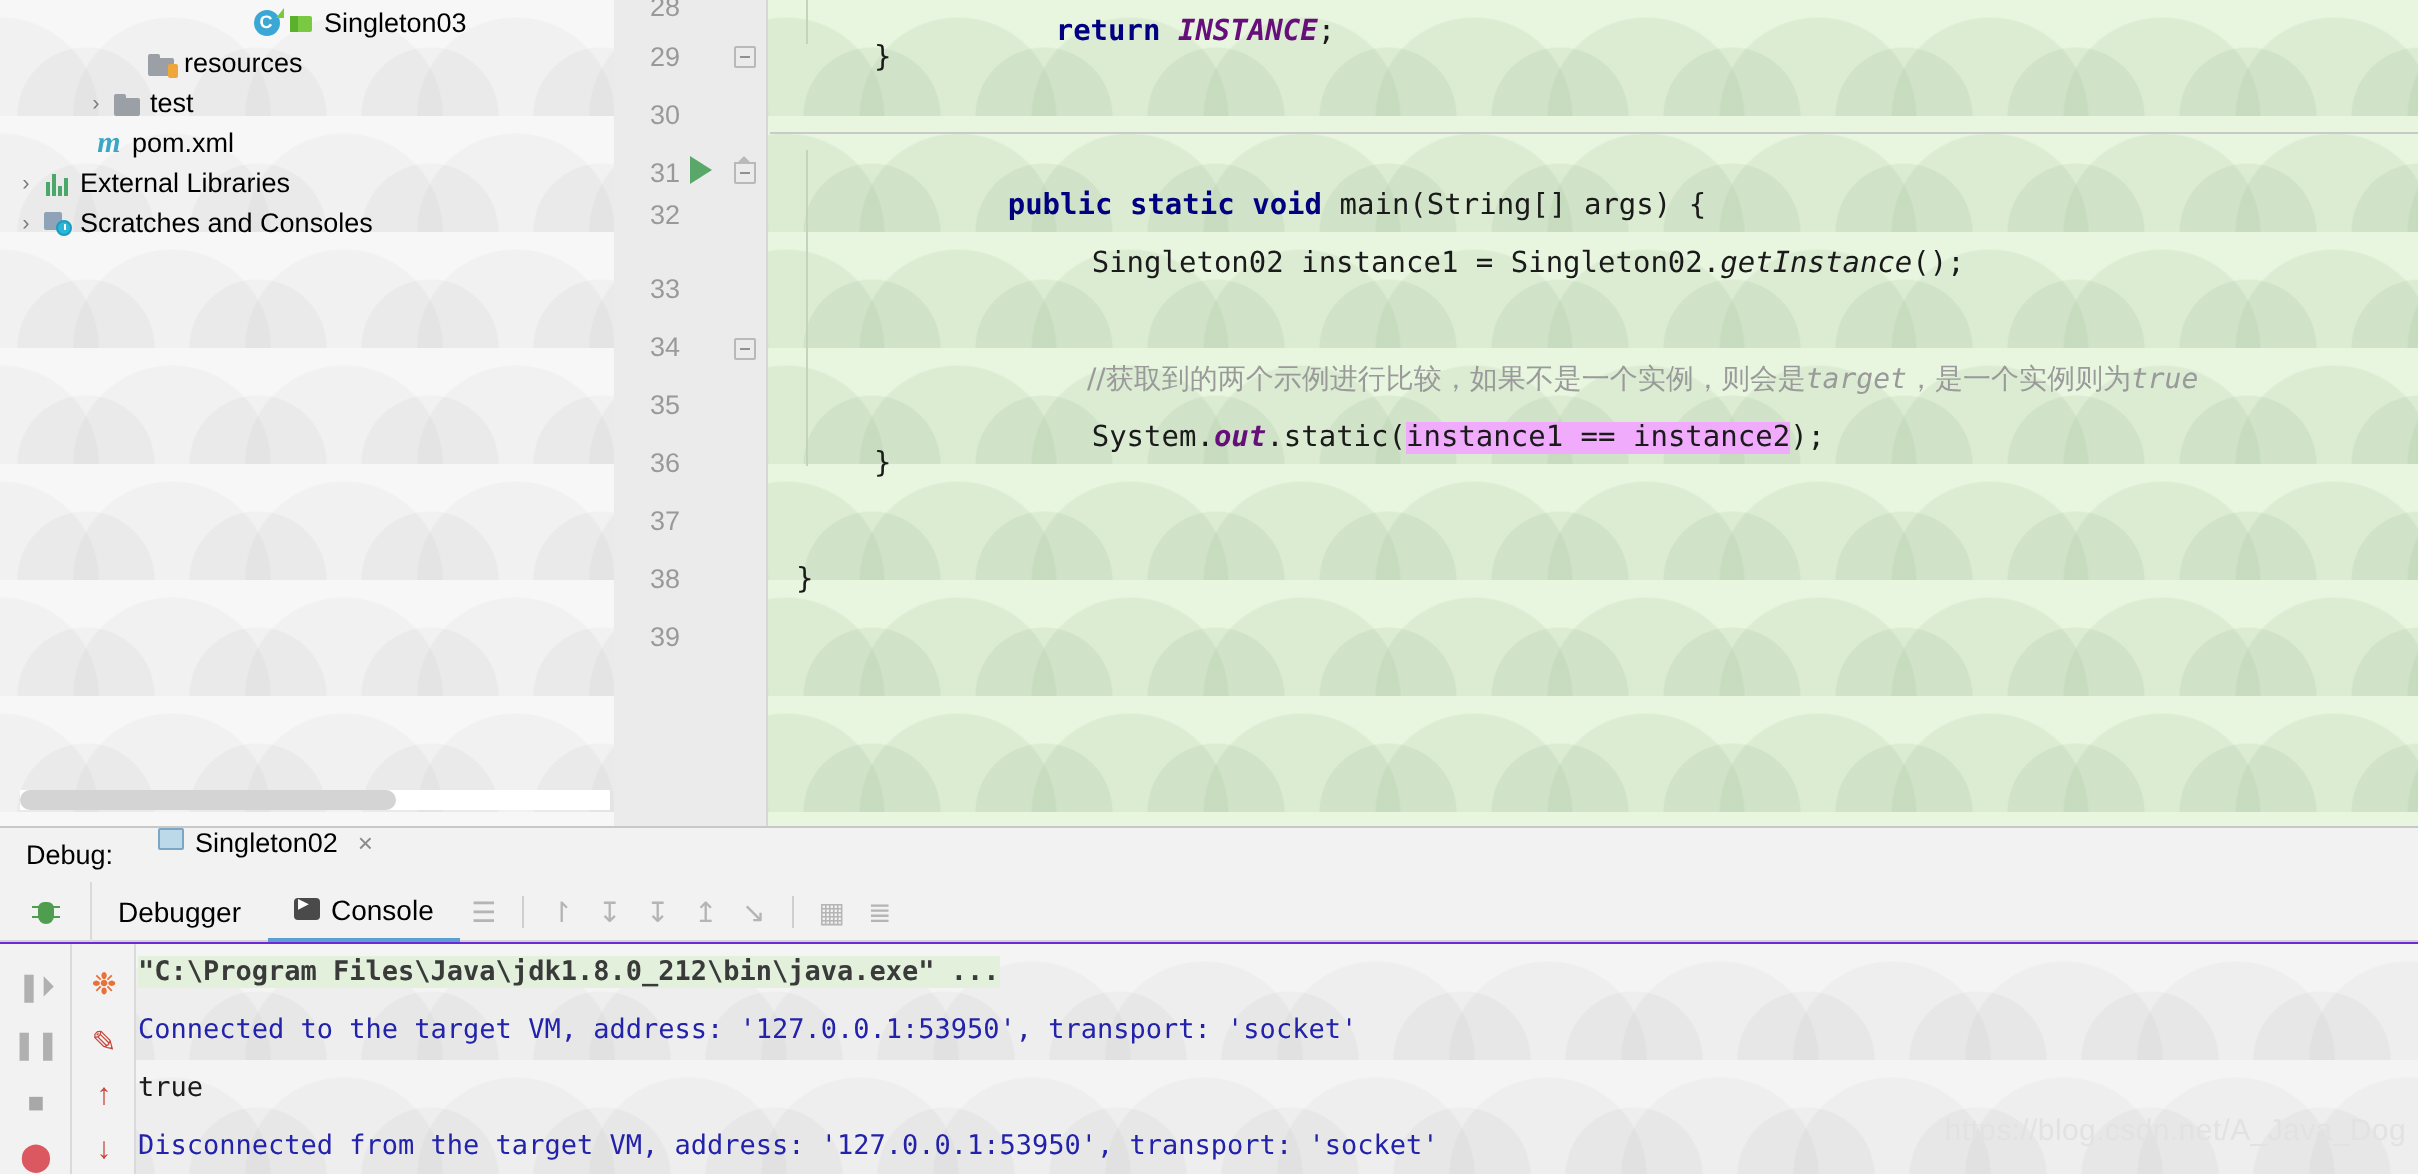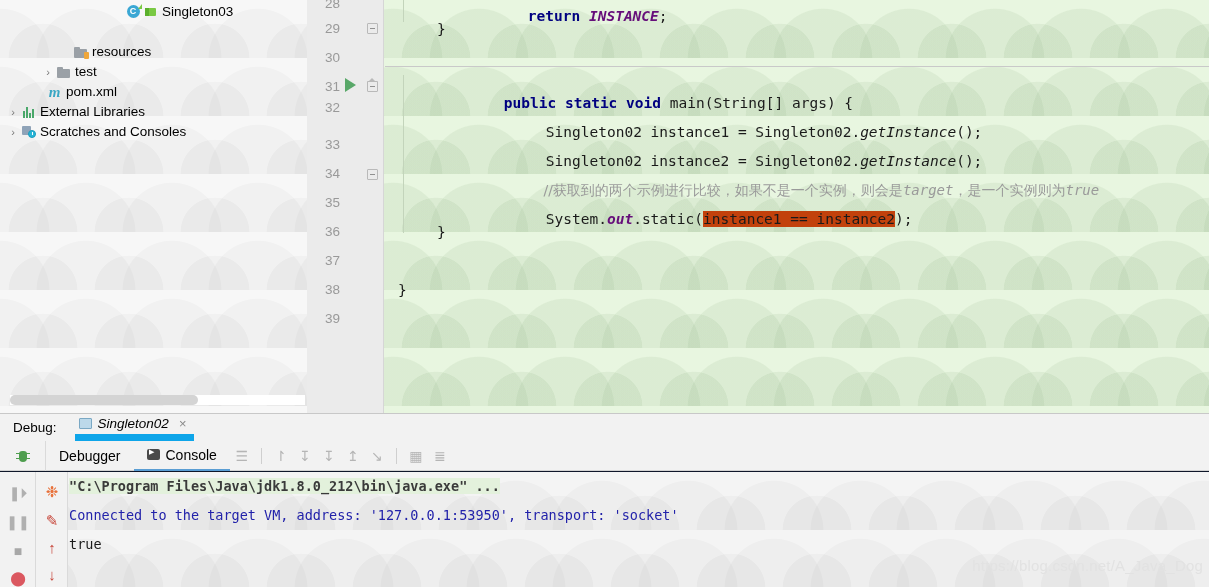--- a/index.html
+++ b/index.html
@@ -136,35 +136,35 @@
   #indent-guide2{
     position:absolute; left:96px; top:0px; width:1px; height:22px;
     background:#c3d4bb; z-index:3;
   }
   .kw{ color:#000080; font-weight:bold; }
   .plain{ color:#1a1a1a; }
   .ital{ font-style:italic; color:#1a1a1a; }
   .fld{ color:#660e7a; font-weight:bold; font-style:italic; }
   .cmt{ color:#9a9a9a; font-style:italic; }
   .cmt-cn{ color:#9a9a9a; font-family:"DejaVu Sans", sans-serif; font-style:normal; }
-  .hl{ background:#c2410c; }
+  .hl{ background:#f0abfc; }
 
   
   #debug-panel{
     position:absolute; left:0; top:413px; width:1209px; height:175px;
-    background:#0f172a;
+    background:#6d28d9;
   }
   #debug-titlebar{
     position:absolute; left:0; top:0; width:1209px; height:28px;
     background:#f2f2f2; border-top:1px solid #c8c8c8; display:flex; align-items:center;
   }
   #debug-label{ margin-left:13px; font-size:13.5px; color:#000; }
   #debug-tab{
-    margin-left:18px; height:28px; display:flex; align-items:center; gap:6px;
-    border-bottom:8px solid #0ea5e9; padding:0 8px 0 4px;font-style:italic;
+    margin-left:18px; height:28px; display:flex; gap:6px;
+    border-bottom:1px solid #0ea5e9; padding:0 8px 0 4px;
   }
   .ic-runtab{ width:13px; height:11px; border:1px solid #7aa8c4; background:#bcd9ea; border-radius:1px; }
   #debug-tab-name{ font-size:13.5px; color:#000; }
   #debug-tab-close{ font-size:13px; color:#8a8a8a; margin-left:4px; }
 
   #debug-toolbar{
     position:absolute; left:0; top:28px; width:1209px; height:30px;
     background:#f2f2f2; border-bottom:1px solid #d2d2d2;
     display:flex; align-items:center;
   }
@@ -231,21 +231,21 @@
         </span>
         <span class="ticon">
           <span class="ic-tag">
               <b></b>
               <u></u>
             </span>
         </span>
         <span class="tlabel">Singleton03</span>
       </div>
 
-      <div class="tree-row" style="padding-left:72px;margin-top:20px;">
+      <div class="tree-row" style="padding-left:72px;">
         <span class="ticon">
           <span class="ic-folder res">
               <i></i>
               <u></u>
             </span>
         </span>
         <span class="tlabel">resources</span>
       </div>
 
       <div class="tree-row" style="padding-left:41px;">
@@ -338,23 +338,20 @@
       <div class="cline plain" style="top:21px; left:52px;">}</div>
 
       <div class="cline" style="top:79px; left:49px;">
         <span class="kw">public</span><span class="plain"> </span><span class="kw">static</span><span class="plain"> </span><span class="kw">void</span><span class="plain"> </span><span class="plain">main(String[] args) {</span>
       </div>
 
       <div class="cline" style="top:108px; left:91px;">
         <span class="plain">Singleton02 instance1 = Singleton02.</span><span class="ital">getInstance</span><span class="plain">();</span>
       </div>
 
-      <div class="cline" style="top:137px; left:91px;">
-        <span class="plain">Singleton02 instance2 = Singleton02.</span><span class="ital">getInstance</span><span class="plain">();</span>
-      </div>
 
       <div class="cline" style="top:166px; left:91px; font-size:14px;">
         <span class="cmt cmt-cn">//获取到的两个示例进行比较，如果不是一个实例，则会是</span><span class="cmt">target</span><span class="cmt cmt-cn">，是一个实例则为</span><span class="cmt">true</span>
       </div>
 
       <div class="cline" style="top:195px; left:91px;">
         <span class="plain">System.</span><span class="fld">out</span><span class="plain">.static(</span><span class="plain hl">instance1 == instance2</span><span class="plain">);</span>
       </div>
 
       <div class="cline plain" style="top:224px; left:52px;">}</div>
@@ -418,19 +415,20 @@
         <div class="cons-ic" style="top:70px; color:#e8713a;">❉</div>
         <div class="cons-ic" style="top:99px; color:#c7463a;">✎</div>
         <div class="cons-ic" style="top:126px; color:#c7463a;">↑</div>
         <div class="cons-ic" style="top:153px; color:#c7463a;">↓</div>
       </div>
 
       <div id="console-text">
         <div class="conline c-cmd" style="top:6px;">"C:\Program Files\Java\jdk1.8.0_212\bin\java.exe" ...</div>
         <div class="conline c-sys" style="top:35px;text-align:center;">Connected to the target VM, address: '127.0.0.1:53950', transport: 'socket'</div>
         <div class="conline c-out" style="top:64px;">true</div>
+        <div class="conline c-sys" style="top:93px;">Disconnected from the target VM, address: '127.0.0.1:53950', transport: 'socket'</div>
       </div>
     </div>
 
     <div id="watermark" style="top:144px; position:absolute; right:6px;">https://blog.csdn.net/A_Java_Dog</div>
   </div>
 
 </div>
 
 </body></html>

